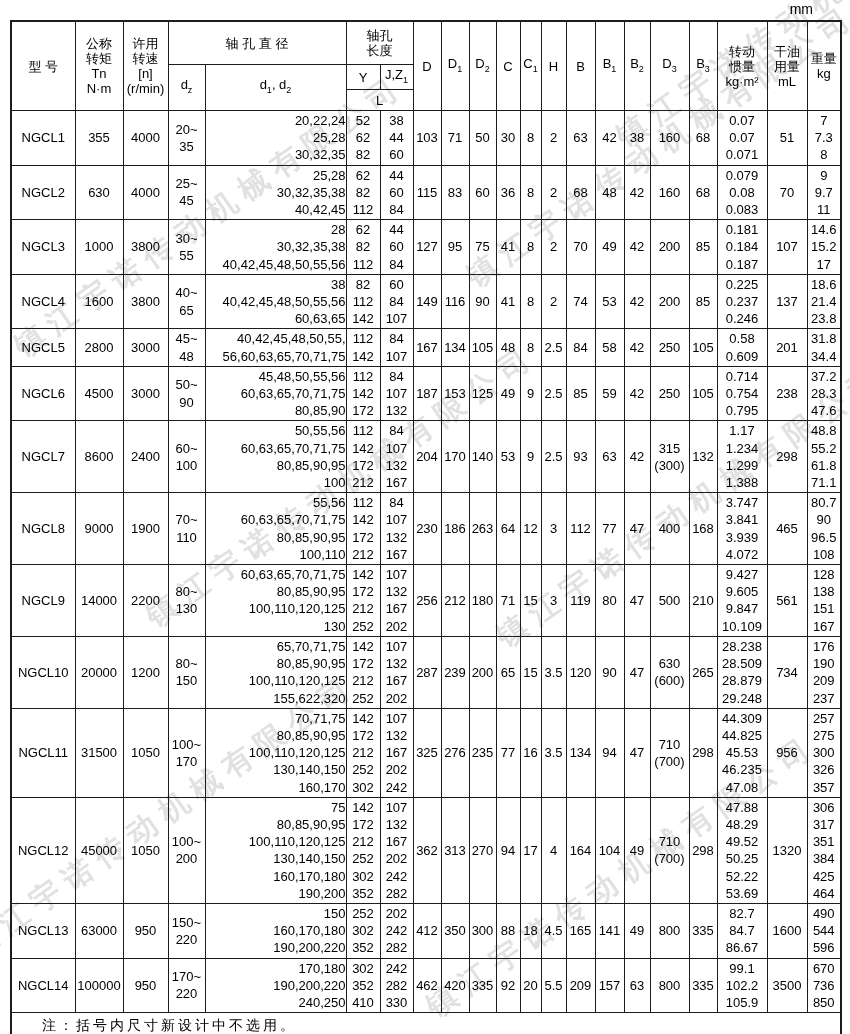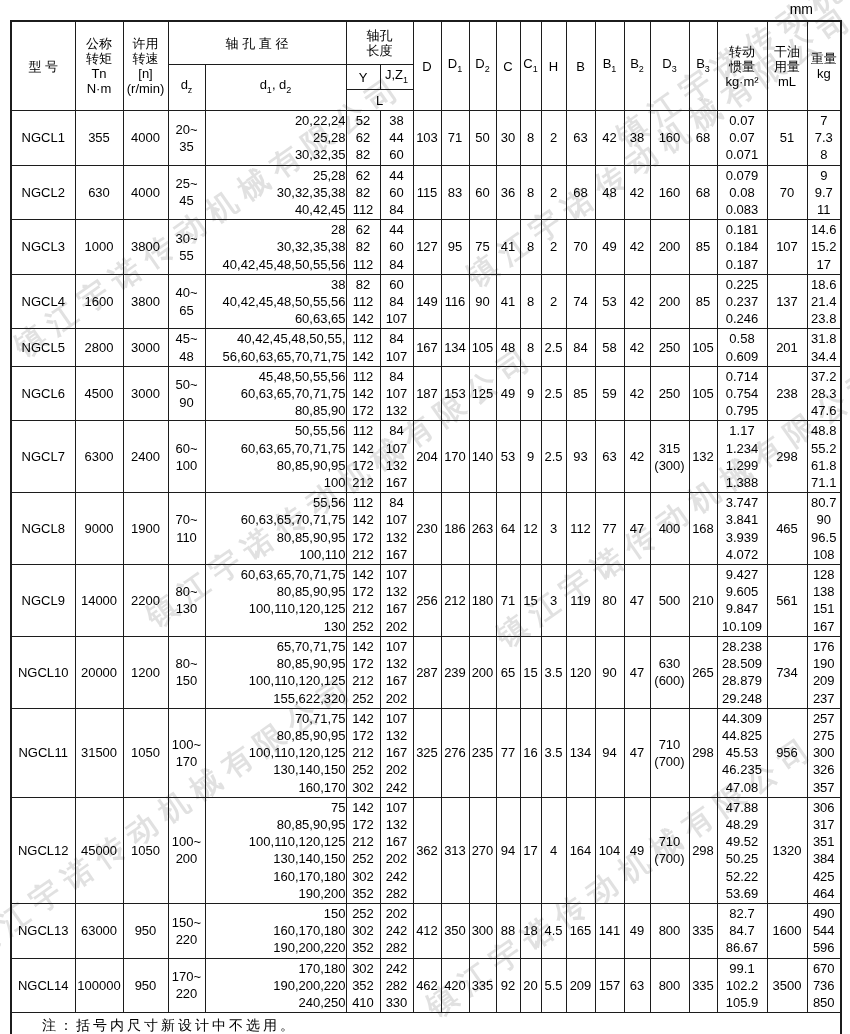--- a/index.html
+++ b/index.html
@@ -319,21 +319,21 @@
         <td>0.714
 0.754
 0.795</td>
         <td>238</td>
         <td>37.2
 28.3
 47.6</td>
       </tr>
       <tr>
         <td>NGCL7</td>
-        <td>6300</td>
+        <td>8600</td>
         <td>2400</td>
         <td>60~
 100</td>
         <td class="d1d2">50,55,56
 60,63,65,70,71,75
 80,85,90,95
 100</td>
         <td>112
 142
 172

